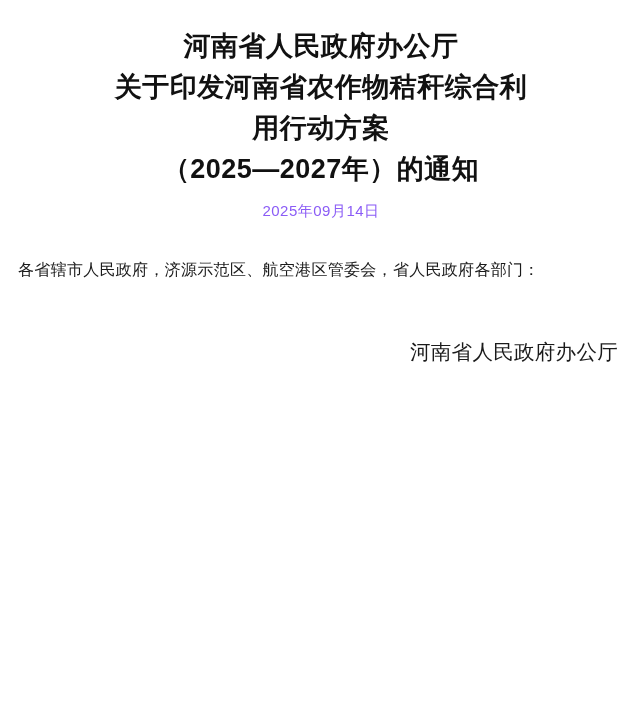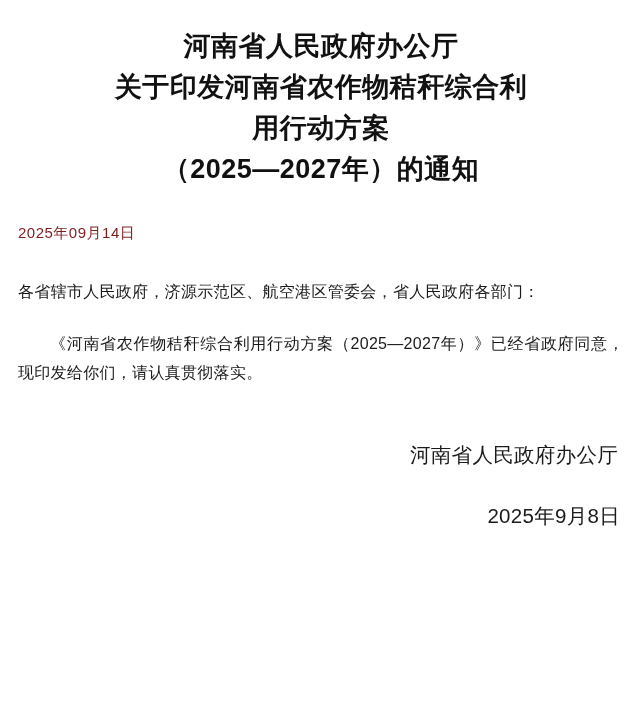--- a/index.html
+++ b/index.html
@@ -26,23 +26,24 @@
     text-align: center;
     font-size: 27px;
     font-weight: bold;
     line-height: 1.52;
     letter-spacing: 0.5px;
     color: #111111;
     margin: 0 2px;
     white-space: pre-line;
   }
   .doc-date {
+    text-align: center;
     font-size: 15px;
-    color: #7f1d1d;
-    margin-top: 34px;
+    color: #8b5cf6;
+    margin-top: 12px;
     margin-bottom: 0;
     letter-spacing: 0.5px;
   }
   .body-block {
     margin-top: 34px;
     font-size: 16px;
     line-height: 1.85;
     color: #1a1a1a;
     letter-spacing: 0.3px;
   }
@@ -80,20 +81,18 @@
 
   <h1 class="doc-title">河南省人民政府办公厅
 关于印发河南省农作物秸秆综合利
 用行动方案
 （2025—2027年）的通知</h1>
 
   <div class="doc-date">2025年09月14日</div>
 
   <div class="body-block">
     <p class="para">各省辖市人民政府，济源示范区、航空港区管委会，省人民政府各部门：</p>
-    <p class="para indent">《河南省农作物秸秆综合利用行动方案（2025—2027年）》已经省政府同意，现印发给你们，请认真贯彻落实。</p>
   </div>
 
   <div class="signature">河南省人民政府办公厅</div>
 
-  <div class="sign-date">2025年9月8日</div>
 
 </div>
 
 </body></html>

